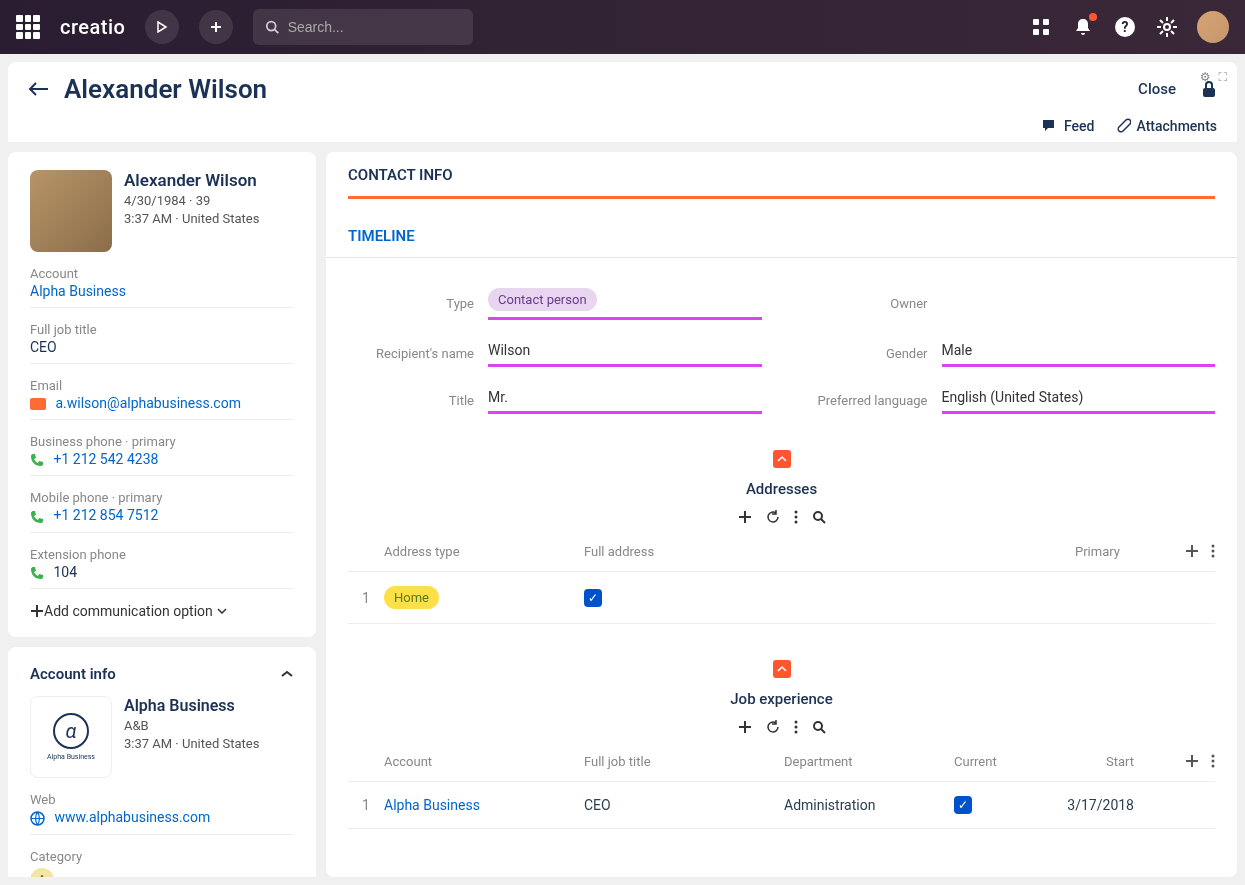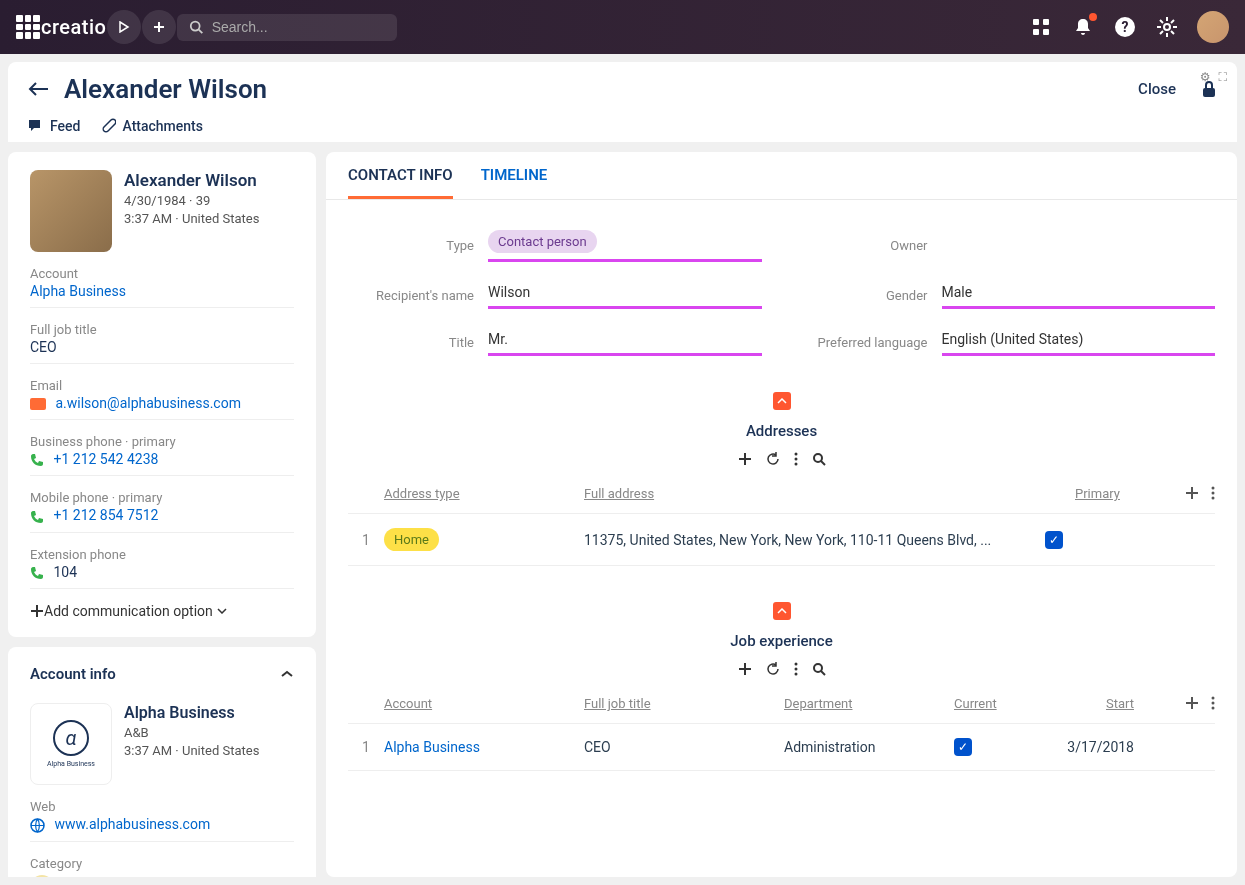--- a/index.html
+++ b/index.html
@@ -1,83 +1,83 @@
 <!DOCTYPE html>
 <html><head>
 <meta charset="utf-8">
 <style>
 * { margin: 0; padding: 0; box-sizing: border-box; }
 body { font-family: -apple-system, BlinkMacSystemFont, "Segoe UI", Roboto, sans-serif; background: #2c1f33; color: #2c3e50; font-size: 14px; width: 1245px; height: 885px; overflow: hidden; }
 .topbar { height: 54px; background: linear-gradient(90deg, #2a1d31 0%, #3a2838 100%); display: flex; align-items: center; padding: 0 16px; gap: 8px; }
-.topbar-left { display: flex; align-items: center; gap: 1px; }
+.topbar-left { display: flex; align-items: center; gap: 20px; }
 .grid-icon { width: 24px; height: 24px; display: grid; grid-template-columns: repeat(3, 1fr); grid-template-rows: repeat(3, 1fr); gap: 2px; cursor: pointer; }
 .grid-icon span { background: #fff; border-radius: 1px; }
 .logo { color: #fff; font-size: 20px; font-weight: 500; letter-spacing: 0.5px; display: flex; align-items: center; }
 .round-btn { width: 34px; height: 34px; border-radius: 50%; background: rgba(255,255,255,0.1); display: flex; align-items: center; justify-content: center; cursor: pointer; color: #fff; }
-.search-box { background: rgba(255,255,255,0.1); border-radius: 6px; height: 27px; width: 220px; display: flex; align-items: center; padding: 0 12px; gap: 8px; }
+.search-box { background: rgba(255,255,255,0.1); border-radius: 6px; height: 36px; width: 220px; display: flex; align-items: center; padding: 0 12px; gap: 8px; }
 .search-box input { background: transparent; border: none; outline: none; color: #ccc; font-size: 14px; width: 100%; }
 .search-box input::placeholder { color: #aaa; }
 .topbar-right { margin-left: auto; display: flex; align-items: center; gap: 18px; color: #fff; }
 .topbar-icon { width: 24px; height: 24px; cursor: pointer; display: flex; align-items: center; justify-content: center; position: relative; }
 .notif-dot { position: absolute; top: -2px; right: -2px; width: 8px; height: 8px; background: #ff5630; border-radius: 50%; }
 .avatar-img { width: 32px; height: 32px; border-radius: 50%; background: linear-gradient(135deg, #d4a574, #c8956d); cursor: pointer; }
 
 .workspace { background: #f0f0f0; height: calc(100% - 54px); padding: 8px; display: flex; flex-direction: column; gap: 0; }
 .page-header { background: #fff; border-radius: 8px 8px 0 0; padding: 12px 20px 8px 20px; position: relative; }
 .page-header-top { display: flex; align-items: center; gap: 14px; }
 .back-arrow { cursor: pointer; color: #2c3e50; }
 .page-title { font-size: 26px; font-weight: 600; color: #1c3255; }
 .header-actions { margin-left: auto; display: flex; align-items: center; gap: 25px; }
 .close-link { color: #1c3255; font-weight: 500; cursor: pointer; font-size: 15px;}
 .lock-icon { color: #2c3e50; cursor: pointer; }
 .corner-icons { position: absolute; top: 8px; right: 10px; display: flex; gap: 8px; color: #888; font-size: 12px;}
 .corner-icons span { cursor: pointer; }
-.page-header-sub { display: flex; gap: 22px; margin-top: 14px; font-size: 14px; }
+.page-header-sub { display: flex; justify-content: flex-end; gap: 22px; margin-top: 14px; font-size: 14px; }
 .sub-link { color: #1c3255; display: flex; align-items: center; gap: 6px; cursor: pointer; font-weight: 500;}
 
 .content { display: flex; gap: 10px; flex: 1; overflow: hidden; background:#f0f0f0; padding-top:10px;}
 .sidebar { width: 308px; display: flex; flex-direction: column; gap: 10px; overflow-y: auto; }
 .card { background: #fff; border-radius: 8px; padding: 18px 22px; }
 .profile-head { display: flex; gap: 12px; align-items: flex-start; }
 .profile-avatar { width: 82px; height: 82px; border-radius: 8px; background: linear-gradient(135deg, #b89568, #8a6d4a); flex-shrink: 0; }
 .profile-name { font-size: 17px; font-weight: 600; color: #1c3255; }
 .profile-meta { font-size: 13px; color: #555; margin-top: 3px; }
 .field-group { margin-top: 14px; border-bottom: 1px solid #eee; padding-bottom: 8px; }
 .field-label { font-size: 13px; color: #888; }
 .field-value { font-size: 14px; color: #1c3255; margin-top: 2px; }
 .link-value { color: #0066cc; cursor: pointer; }
 .inline-icon { display: inline-flex; vertical-align: middle; margin-right: 6px; }
 .email-icon { width: 16px; height: 12px; background: #ff6b35; border-radius: 2px; display: inline-block; }
 .phone-icon-green { color: #37b24d; }
 .add-comm { display: flex; align-items: center; margin-top: 14px; cursor: pointer; color: #333; }
-.account-info-head { display: flex; justify-content: space-between; align-items: center; font-size: 15px; font-weight: 600; color: #1c3255; margin-bottom: 20px;}
+.account-info-head { display: flex; justify-content: space-between; align-items: center; font-size: 15px; font-weight: 600; color: #1c3255; margin-bottom: 13px;}
 .acct-head { display: flex; gap: 12px; align-items: flex-start; }
 .acct-logo { width: 82px; height: 82px; border-radius: 8px; background: #fff; border: 1px solid #eee; display: flex; flex-direction: column; align-items: center; justify-content: center; }
 .acct-logo-circle { width: 36px; height: 36px; border: 2px solid #1c3255; border-radius: 50%; display:flex; align-items:center; justify-content:center; font-size: 20px; color:#1c3255; font-style: italic;}
 .acct-logo-text { font-size: 7px; color: #1c3255; margin-top: 4px;}
 .cat-badge { width: 24px; height: 24px; border-radius: 50%; background: #f4e4a6; color: #8a7030; display: inline-flex; align-items: center; justify-content: center; font-size: 12px; font-weight: 600; margin-top: 4px;}
 
 .main { flex: 1; background: #fff; border-radius: 8px; overflow-y: auto; }
-.tabs { display: flex; gap: 28px; padding: 14px 22px 0 22px; border-bottom: 1px solid #e8e8e8; }
+.tabs { display: flex; gap: 28px; padding: 14px 22px 0 22px; border-bottom: 1px solid #e8e8e8; flex-direction: column; }
 .tab { font-size: 15px; font-weight: 600; padding-bottom: 12px; cursor: pointer; color: #0066cc; }
 .tab.active { color: #1c3255; border-bottom: 3px solid #ff6b35; }
 .info-grid { display: grid; grid-template-columns: 1fr 1fr; padding: 18px 22px; gap: 0 40px; }
 .info-row { display: flex; align-items: center; padding: 10px 0; }
 .info-label { color: #888; font-size: 13px; width: 140px; text-align: right; padding-right: 14px; }
 .info-value { font-size: 14px; color: #333; flex:1; border-bottom: 3px solid #d946ef; padding-bottom:6px; padding-top:2px;}
 .pill { background: #e8d5f0; color: #6b3a8f; padding: 4px 10px; border-radius: 12px; font-size: 13px; display: inline-block; }
 .pill-green { background: #fde047; color: #5a7a1a; }
 
 .section-head { display: flex; align-items: center; gap: 12px; padding: 8px 22px; flex-direction: column; }
 .collapse-btn { width: 18px; height: 18px; background: #ff5630; border-radius: 3px; display: flex; align-items: center; justify-content: center; color: #fff; cursor: pointer; font-size: 11px;}
 .section-title { font-size: 15px; color: #1c3255; font-weight: 500;}
 .section-actions { display: flex; gap: 14px; color: #333; }
 .section-actions span { cursor: pointer; }
 .table { padding: 0 22px; }
-.table-head { display: flex; color: #888; font-size: 13px; padding: 12px 0; border-bottom: 1px solid #eee; text-decoration: underline; }
+.table-head { display: flex; color: #888; font-size: 13px; padding: 12px 0; border-bottom: 1px solid #eee; }
 .table-row { display: flex; padding: 14px 0; border-bottom: 1px solid #eee; align-items: center; font-size: 14px;}
 .row-num { width: 36px; text-align: center; color: #888; }
 .add-row-icon { margin-left: auto; display: flex; gap: 12px; color: #555; }
 .checkbox-checked { width: 18px; height: 18px; background: #0052cc; border-radius: 4px; display: inline-flex; align-items: center; justify-content: center; color: #fff; font-size: 12px;}
 
 .col-addr-type { width: 200px; }
 .col-addr-full { flex: 1; }
 .col-addr-primary { width: 110px; text-align: left; }
 .col-addr-actions { width: 60px; }
 
@@ -386,21 +386,20 @@
                   <circle cx="2" cy="2" r="1.5" fill="#555"></circle>
                   <circle cx="2" cy="7" r="1.5" fill="#555"></circle>
                   <circle cx="2" cy="12" r="1.5" fill="#555"></circle>
                 </svg>
               </span>
           </div>
         </div>
         <div class="table-row">
           <div class="row-num">1</div>
           <div class="col-addr-type"><span class="pill pill-green">Home</span></div>
-          <div class="col-addr-full">11375, United States, New York, New York, 110-11 Queens Blvd, ...</div>
           <div class="col-addr-primary"><span class="checkbox-checked">✓</span></div>
           <div class="col-addr-actions"></div>
         </div>
       </div>
 
       <div class="section-head" style="margin-top:28px;">
         <div class="collapse-btn">
           <svg width="10" height="6" viewBox="0 0 10 6">
               <path d="M1 5 L5 1 L9 5" stroke="#fff" stroke-width="1.5" fill="none"></path>
             </svg>

